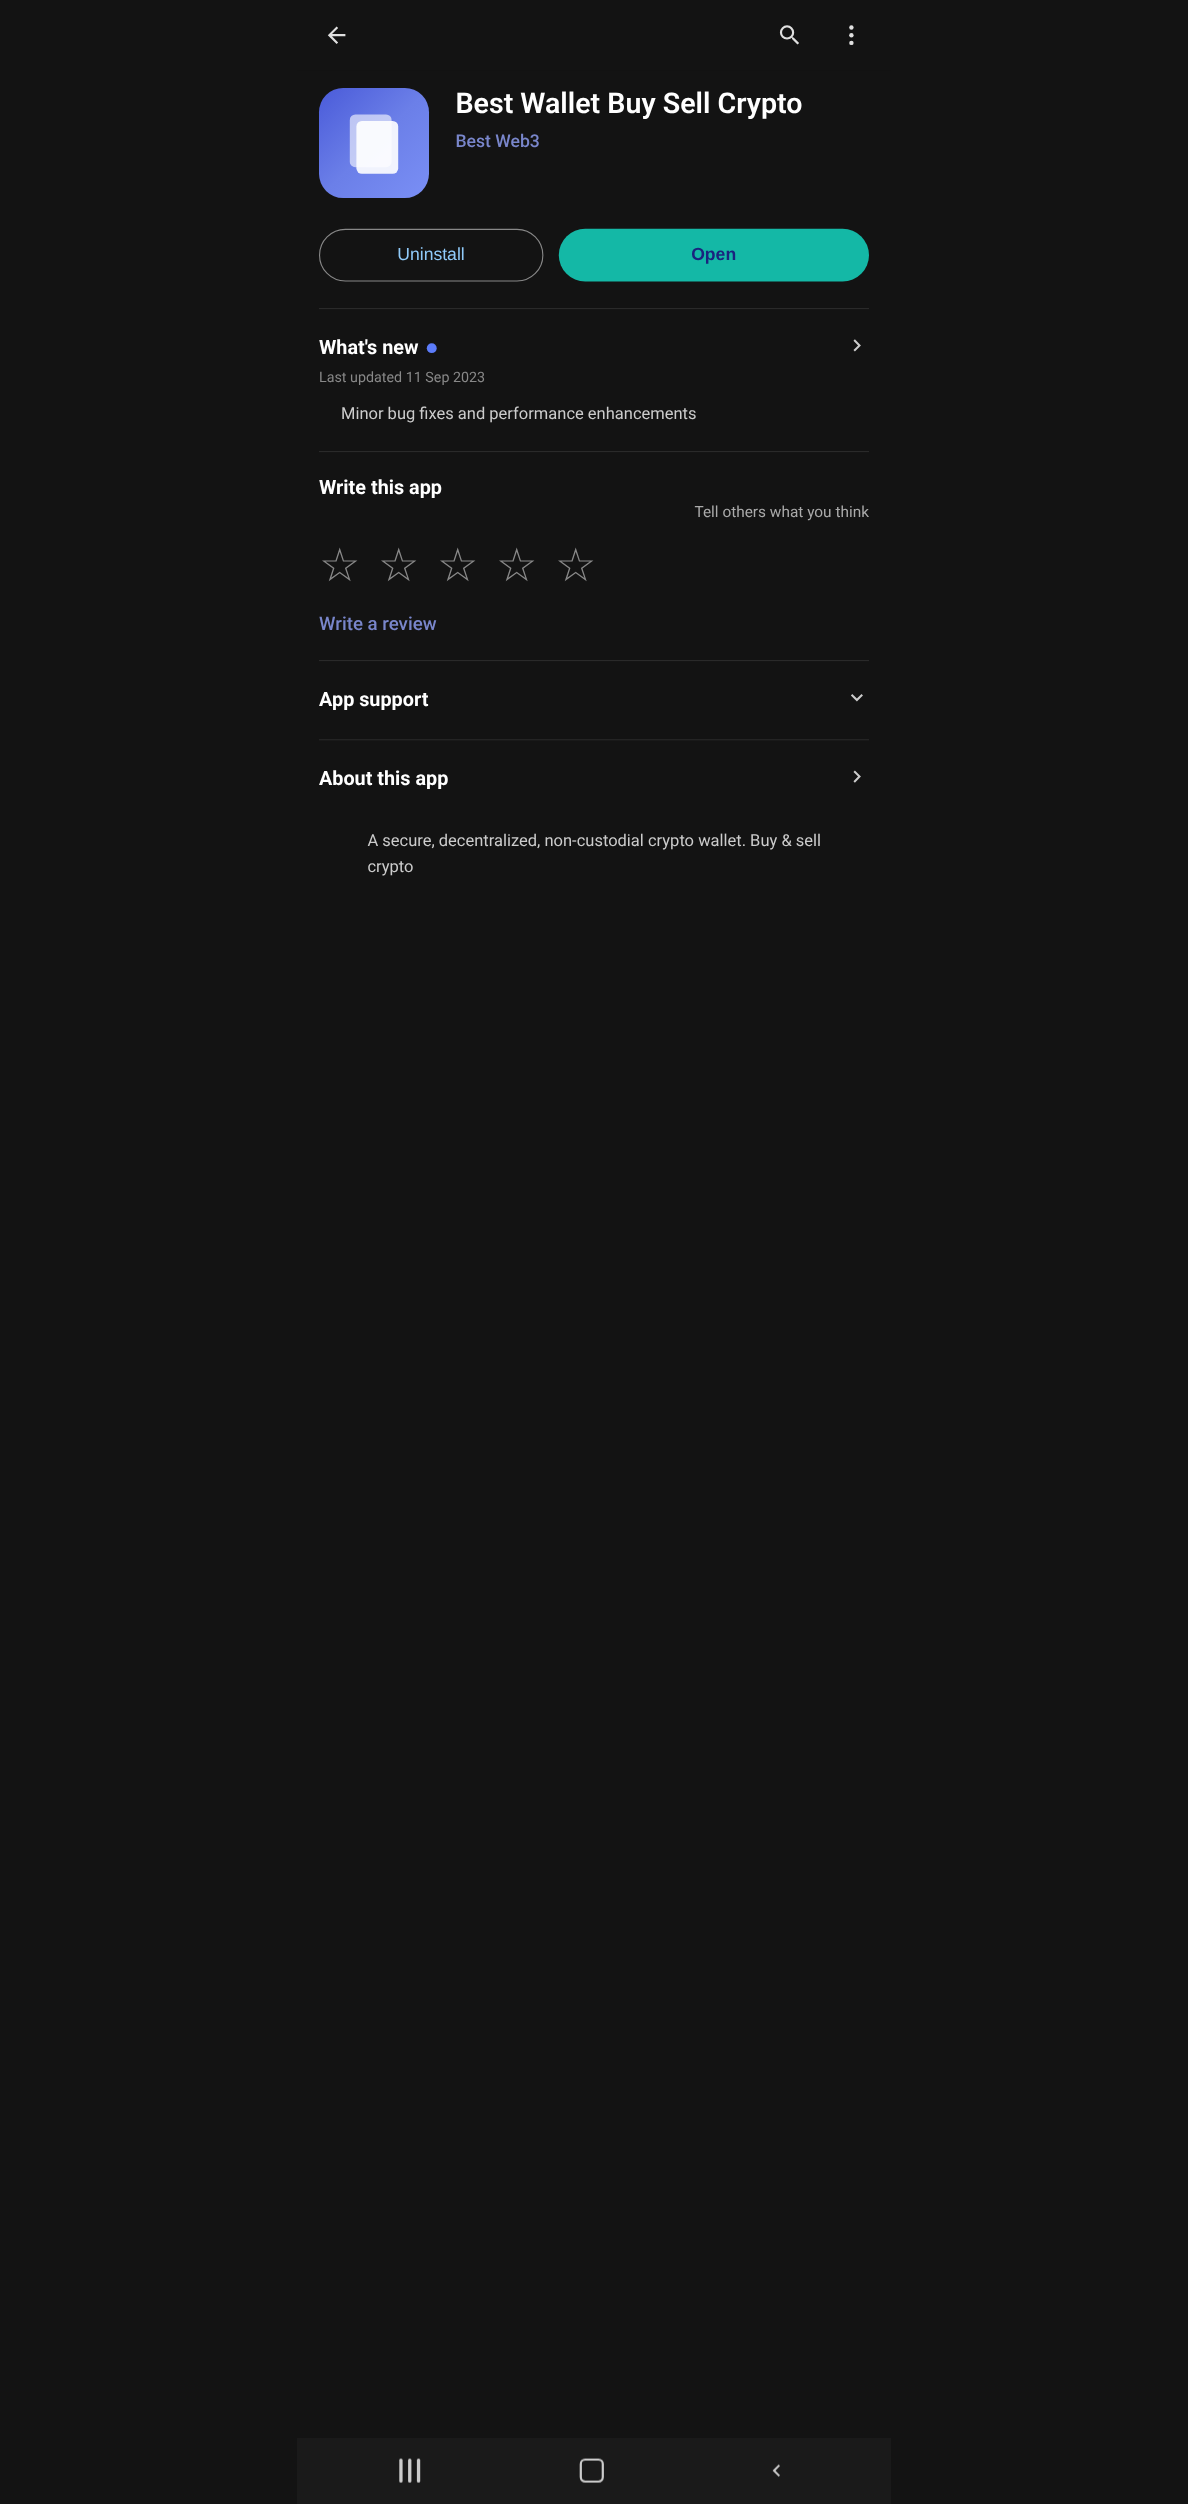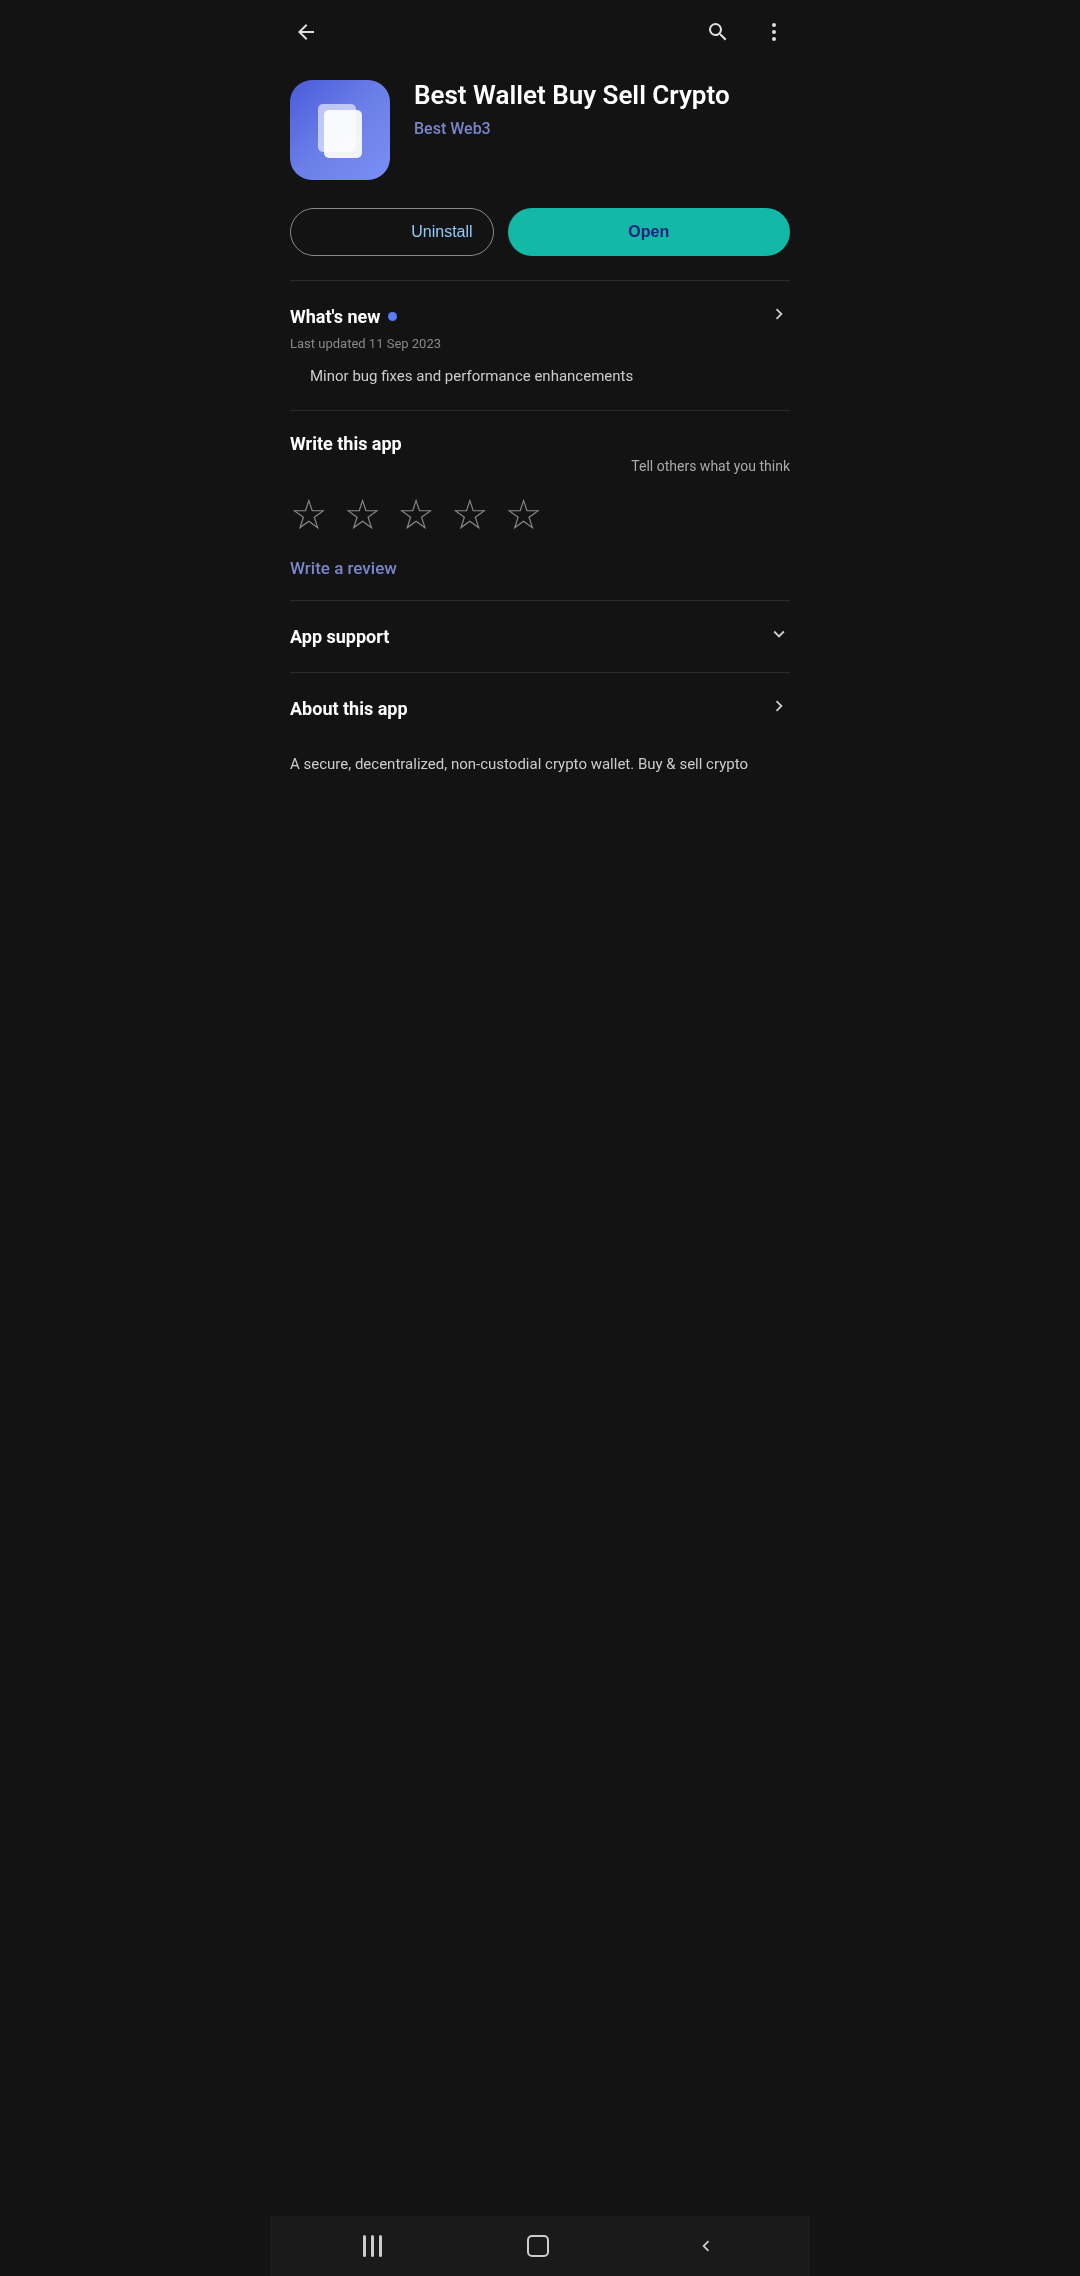--- a/index.html
+++ b/index.html
@@ -96,21 +96,21 @@
     .btn-uninstall {
       flex: 1;
       padding: 14px 20px;
       border-radius: 50px;
       border: 1.5px solid #888;
       background: transparent;
       color: #90caf9;
       font-size: 16px;
       font-weight: 500;
       cursor: pointer;
-      text-align: right;
+      text-align: center;
     }
 
     .btn-open {
       flex: 1.5;
       padding: 14px 20px;
       border-radius: 50px;
       border: none;
       background: #14b8a6;
       color: #1a237e;
       font-size: 16px;
@@ -252,20 +252,21 @@
     .about-title {
       font-size: 18px;
       font-weight: 700;
       color: #ffffff;
     }
 
     .about-body {
       font-size: 15px;
       color: #cccccc;
       line-height: 1.6;
+      margin-left: 44px;
     }
 
     
     .bottom-nav {
       position: fixed;
       bottom: 0;
       left: 50%;
       transform: translateX(-50%);
       width: 100%;
       max-width: 540px;

